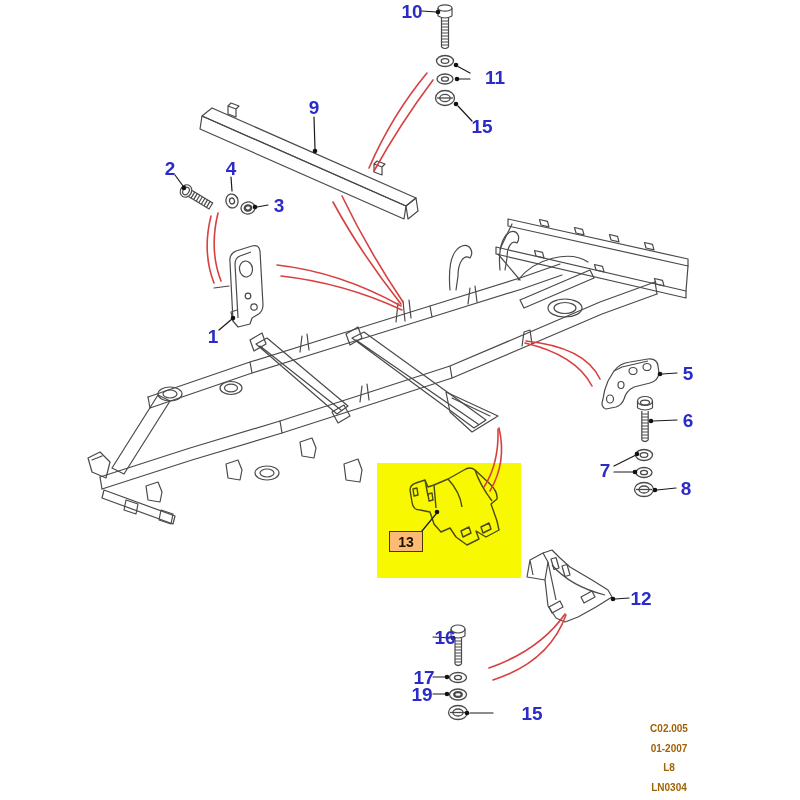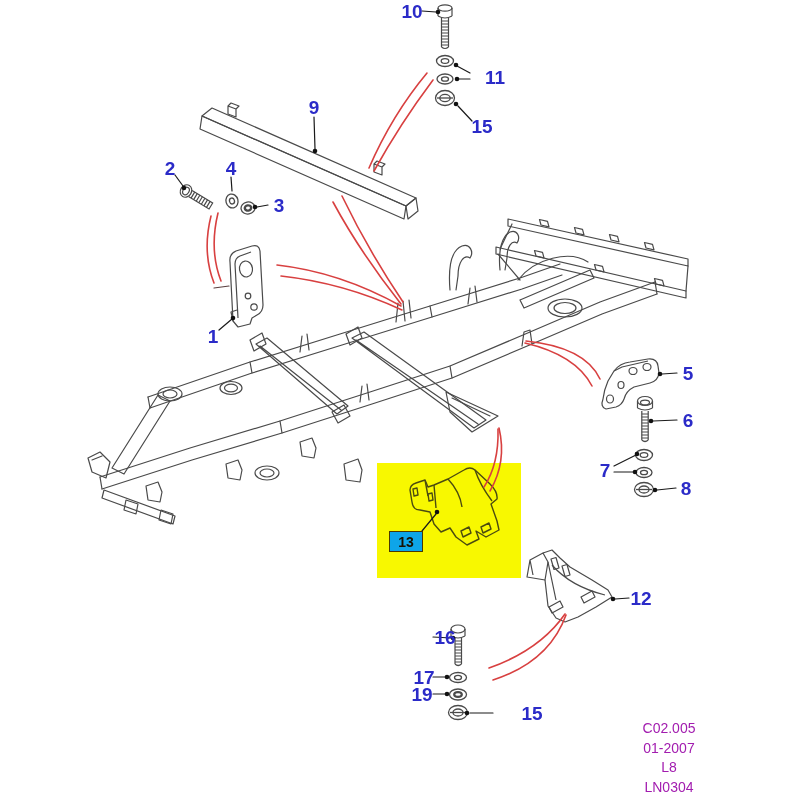--- a/index.html
+++ b/index.html
@@ -8,27 +8,27 @@
     font-family:"Liberation Sans",sans-serif;overflow:hidden;
   }
   .stage svg{position:absolute;left:0;top:0;}
   .part-label{
     position:absolute;transform:translate(-50%,-50%);
     color:#2b2bc8;font-weight:bold;font-size:19px;line-height:1;
     cursor:pointer;user-select:none;
   }
   .highlight-badge{
     position:absolute;left:389px;top:531px;width:34px;height:21px;
-    background:#0ea5e9;border:1.5px solid #4a3900;box-sizing:border-box;
+    background:#fdba74;border:1.5px solid #4a3900;box-sizing:border-box;
     display:flex;align-items:center;justify-content:center;
     color:#181000;font-weight:bold;font-size:14px;cursor:pointer;
   }
   .doc-info{
     position:absolute;left:613px;top:719px;width:112px;text-align:center;
-    color:#a21caf;font-size:14px;line-height:19.5px;
+    color:#a16207;font-size:10px;line-height:19.5px;font-weight:bold;
   }
 </style>
 </head>
 <body>
 
 <div class="stage">
 
 <svg width="800" height="800" viewBox="0 0 800 800">
 
   <g fill="none" stroke="#4a4a4a" stroke-width="1.2" stroke-linejoin="round" stroke-linecap="round">

